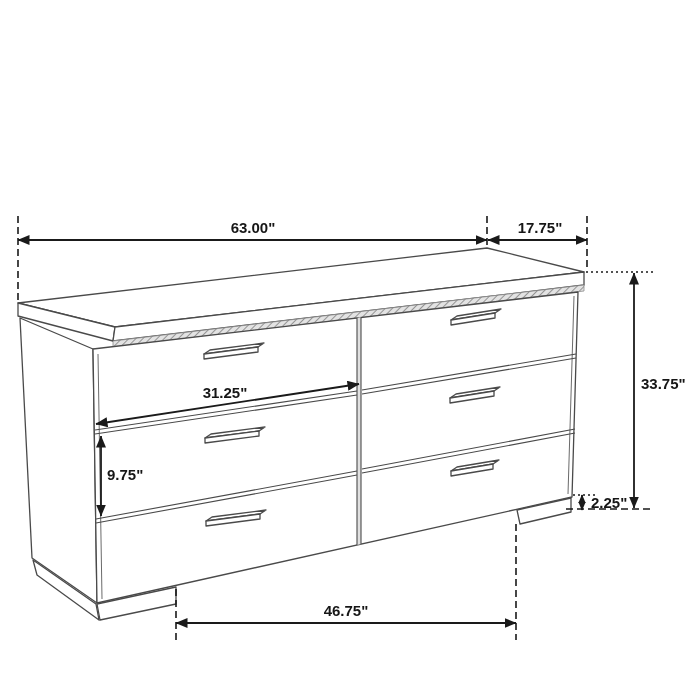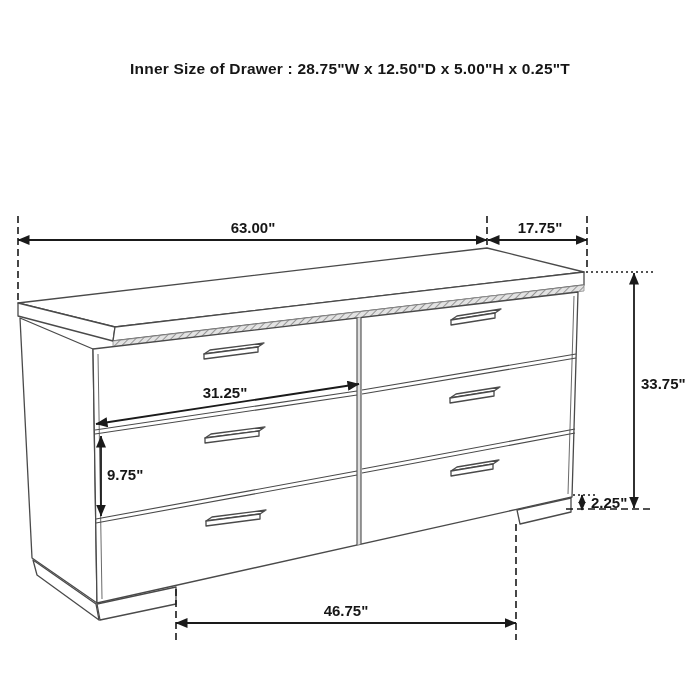--- a/index.html
+++ b/index.html
@@ -13,21 +13,20 @@
   .bnd{stroke:#4a4a4a;stroke-width:1.1;fill:none;}
   .dim{stroke:#1a1a1a;stroke-width:1.8;fill:none;}
   .ext{stroke:#1a1a1a;stroke-width:1.6;fill:none;stroke-dasharray:7 4;}
   .dot{stroke:#1a1a1a;stroke-width:1.6;fill:none;stroke-dasharray:2 3;}
   .dimtxt{font-family:"Liberation Sans",sans-serif;font-size:15px;font-weight:bold;fill:#161616;}
 </style>
 </head>
 <body>
 
 <div class="canvas">
-  <div class="title">Inner Size of Drawer : 28.75"W x 12.50"D x 5.00"H x 0.25"T</div>
 
   <svg width="700" height="700" viewBox="0 0 700 700">
     <defs>
       <marker id="arr" viewBox="0 0 12 10" refX="11.5" refY="5" markerWidth="12" markerHeight="10" markerUnits="userSpaceOnUse" orient="auto-start-reverse">
         <path d="M0,0 L12,5 L0,10 Z" fill="#1a1a1a"></path>
       </marker>
       <marker id="arrS" viewBox="0 0 12 10" refX="11" refY="5" markerWidth="9" markerHeight="8" markerUnits="userSpaceOnUse" orient="auto-start-reverse">
         <path d="M0,0 L12,5 L0,10 Z" fill="#1a1a1a"></path>
       </marker>
       <pattern id="hatch" width="5" height="5" patternUnits="userSpaceOnUse" patternTransform="rotate(45)">

